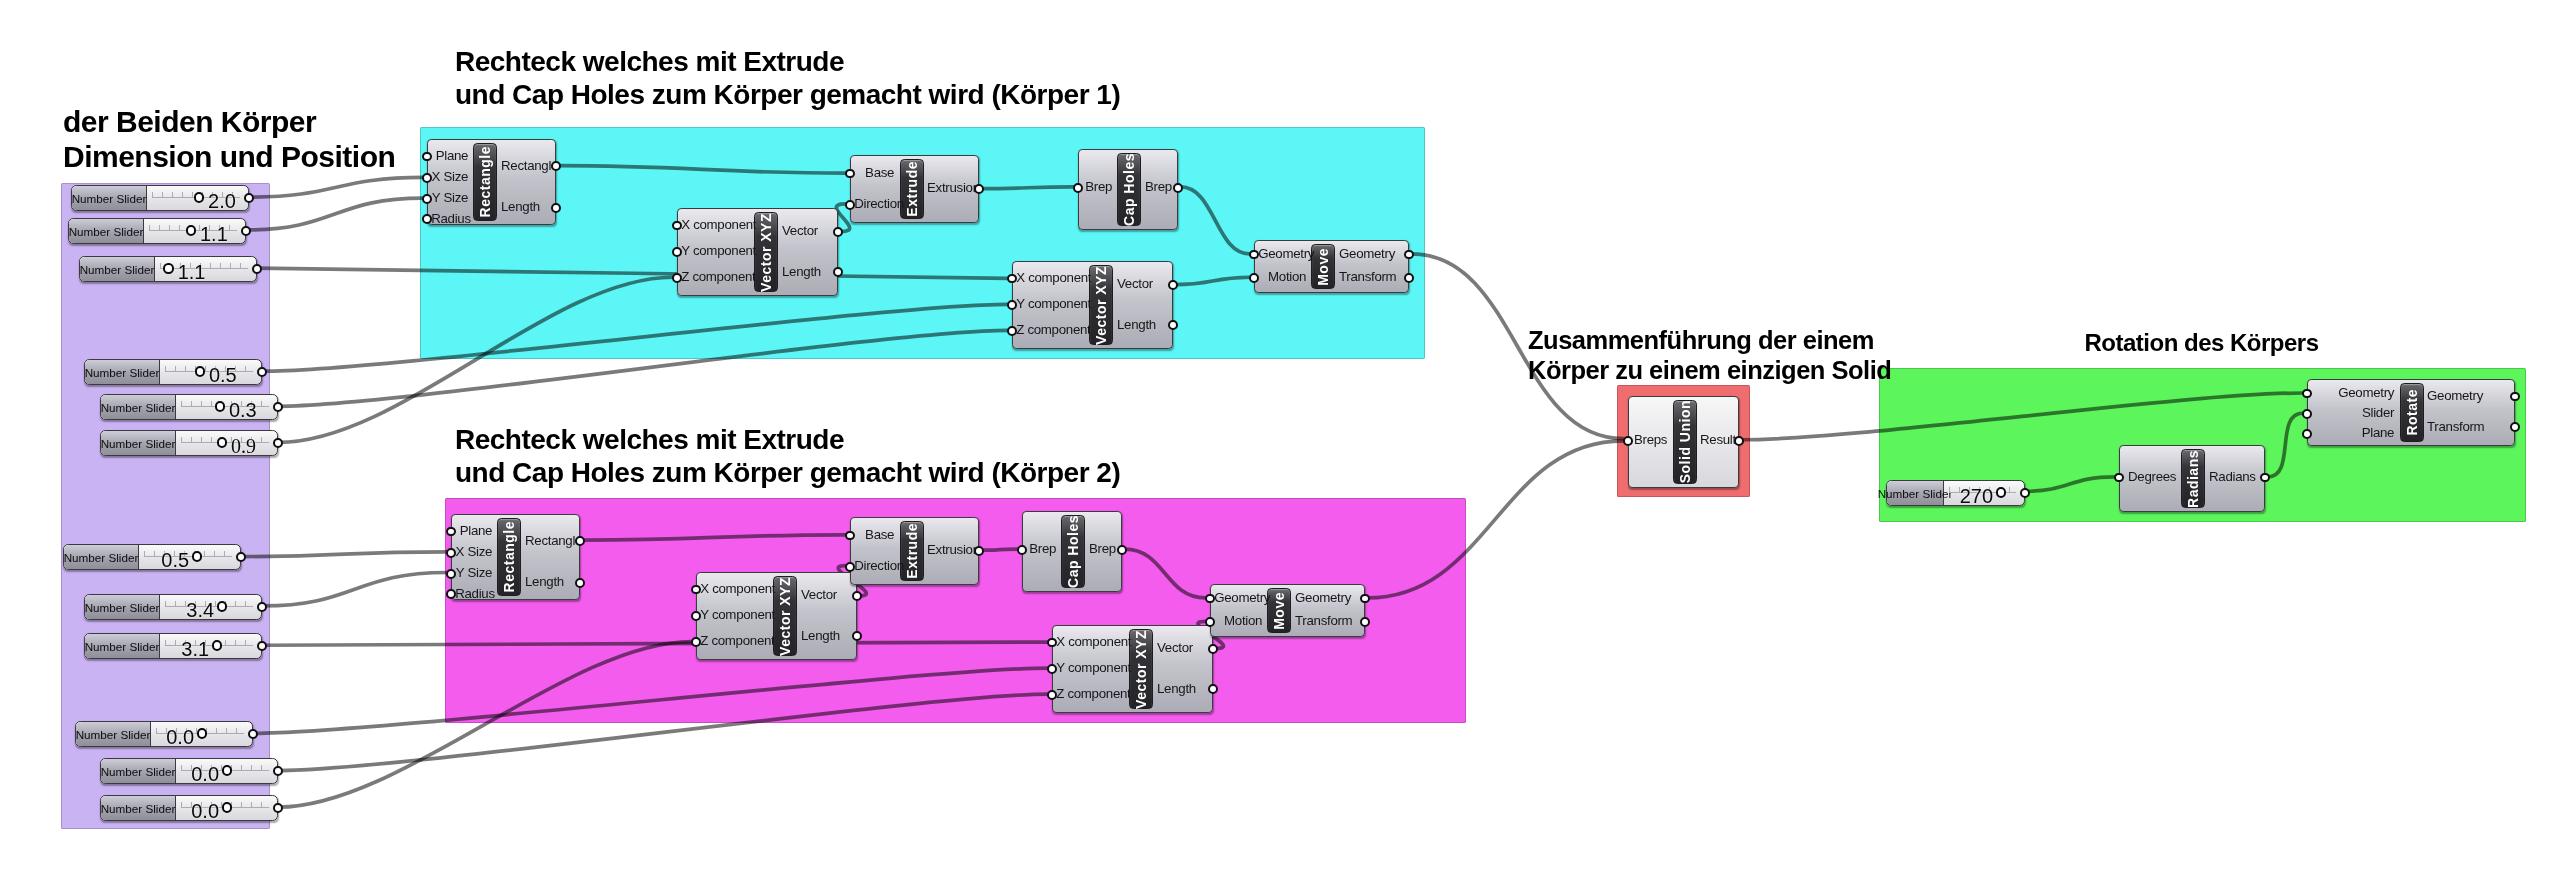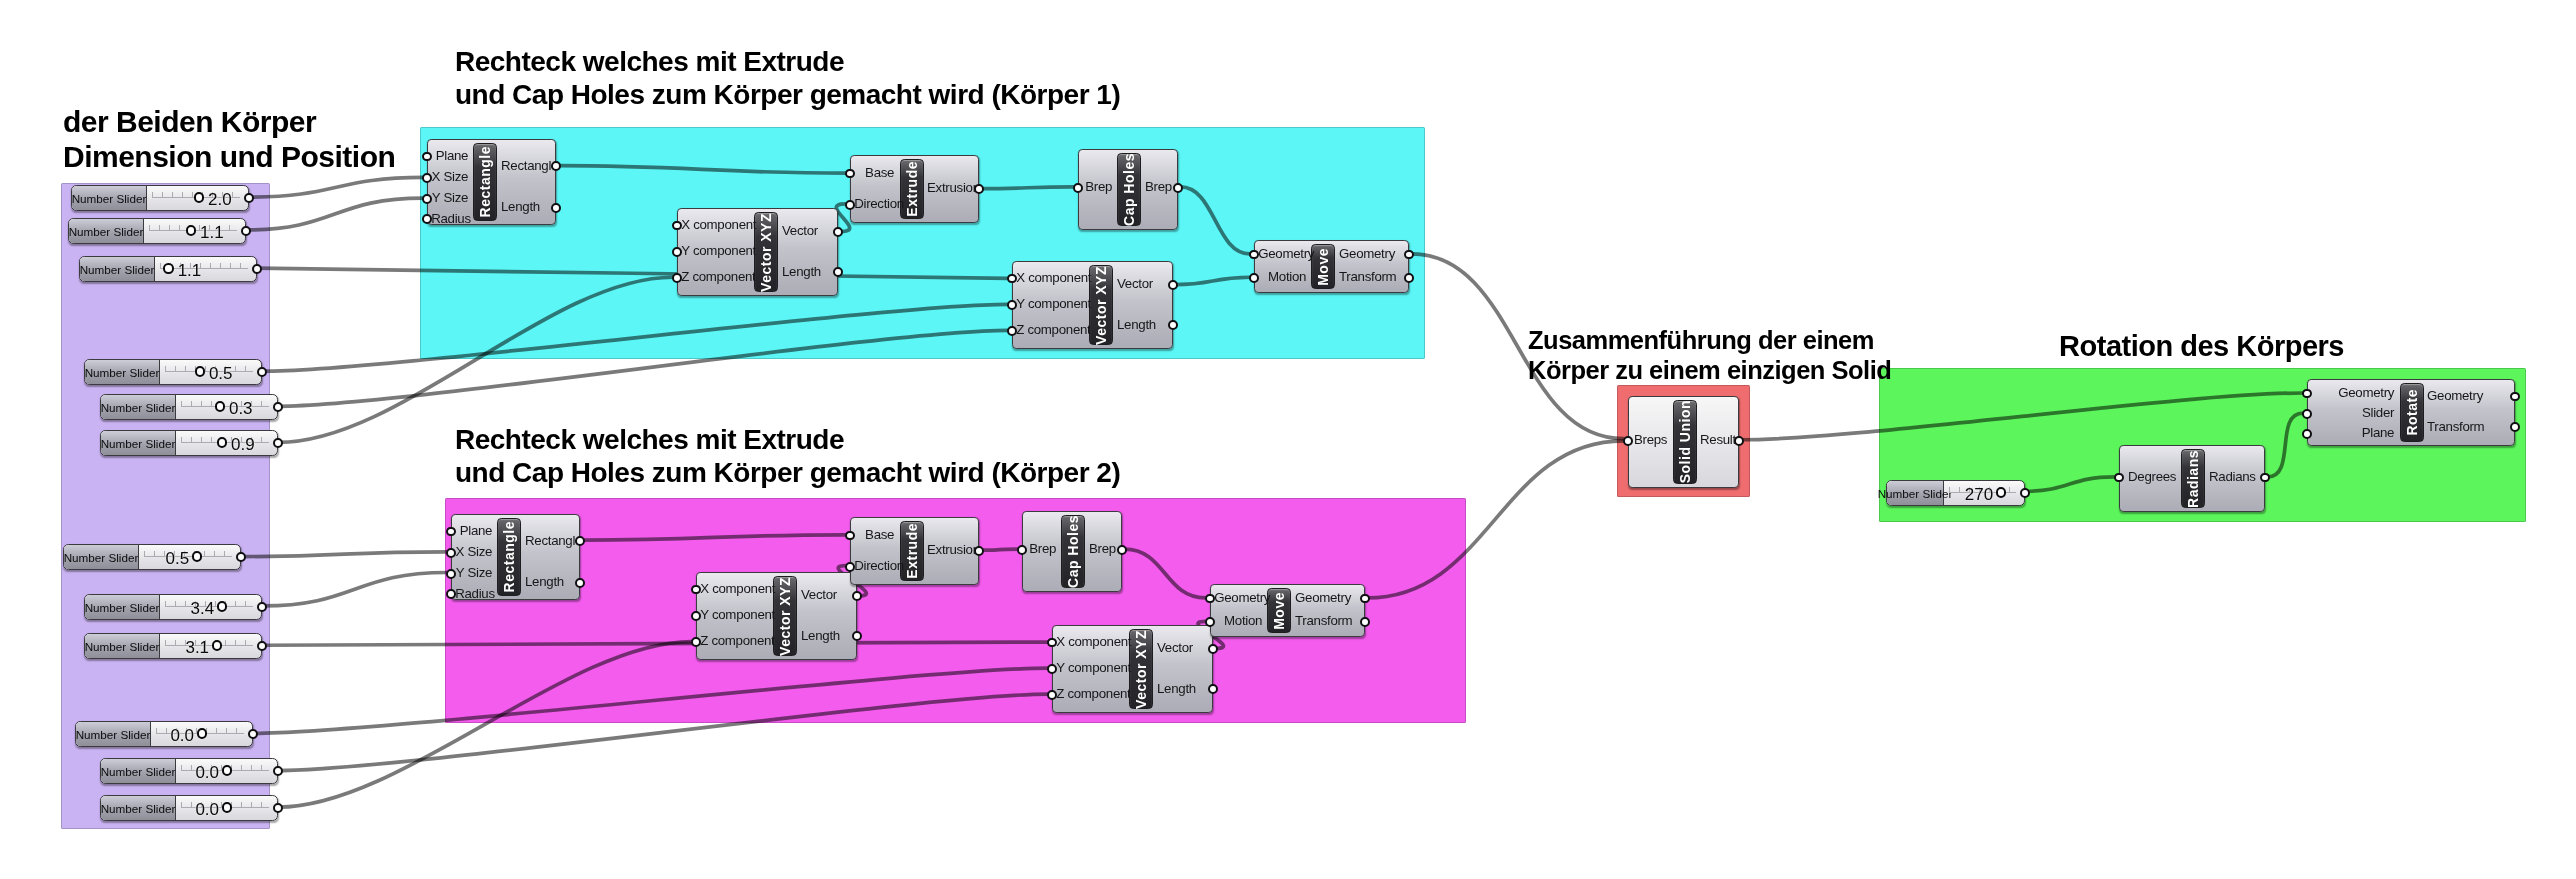--- a/index.html
+++ b/index.html
@@ -27,21 +27,21 @@
         box-shadow:0.5px 1.1px 1.6px rgba(0,0,0,0.35);}
   .slider-label{position:absolute;left:0;top:0;bottom:0;border-right:1.1px solid #3a3a3f;
         border-radius:4.2px 0 0 4.2px;background:linear-gradient(180deg,#cdcdd8 0%,#a2a2ac 55%,#8f8f99 100%);
         display:flex;align-items:center;justify-content:center;font-size:11.7px;color:#0d0d0f;white-space:nowrap;}
   .slider-track{position:absolute;top:0;bottom:0;right:0;}
   .ruler-line{position:absolute;left:5.3px;right:8.5px;top:11px;height:1.1px;background:#ababb1;}
   .ruler-ticks{position:absolute;left:5.3px;right:8.5px;top:6.4px;height:4.8px;
         background:repeating-linear-gradient(to right,#ababb1 0 1.1px,transparent 1.1px 10px);}
   .sgrip{position:absolute;width:6.4px;height:6.4px;border:2.7px solid #0a0a0c;background:#fff;border-radius:50%;
         top:50%;margin-top:-5.8px;z-index:6;}
-  .sval{position:absolute;top:50%;margin-top:-8.5px;font-size:17px;color:#0a0a0c;z-index:6;white-space:nowrap;
+  .sval{position:absolute;top:50%;margin-top:-8.5px;font-size:20px;color:#0a0a0c;z-index:6;white-space:nowrap;
         text-shadow:0 0 1.6px #eee,0 0 1.6px #eee;}
 </style>
 </head>
 <body>
 
 <div id="canvas">
 
   <div id="groups">
       <div class="group" style="left: 61px; top: 183px; width: 207px; height: 644px; background: rgb(202, 179, 242); z-index: 1;"></div>
       <div class="group" style="left: 420px; top: 127px; width: 1003px; height: 230px; background: rgb(92, 246, 246); z-index: 1;"></div>
@@ -93,21 +93,21 @@
   <div class="gtitle" style="left:455px;top:423px;font-size:28px;">
     <div>Rechteck welches mit Extrude</div>
     <div>und Cap Holes zum Körper gemacht wird (Körper 2)</div>
   </div>
 
   <div class="gtitle" style="left:1528px;top:325px;font-size:25.5px;">
     <div>Zusammenführung der einem</div>
     <div>Körper zu einem einzigen Solid</div>
   </div>
 
-  <div class="gtitle" style="left:1879px;top:329px;width:645px;text-align:center;font-size:29px;">
+  <div class="gtitle" style="left:1879px;top:329px;width:645px;text-align:center;font-size:24px;">
     <div>Rotation des Körpers</div>
   </div>
 
   <div id="sliders-layer">
       <div class="slider" style="left: 71px; top: 185px; width: 176px;">
         <div class="slider-label" style="width: 74px;">
           <span>Number Slider</span>
         </div>
         <div class="slider-track" style="left: 75px;">
           <div class="ruler-line"></div>
@@ -166,21 +166,21 @@
         <div class="grip" style="right: -5.8px; top: 50%; margin-top: -4.8px;"></div>
       </div>
       <div class="slider" style="left: 100px; top: 430px; width: 176px;">
         <div class="slider-label" style="width: 74px;">
           <span>Number Slider</span>
         </div>
         <div class="slider-track" style="left: 75px;">
           <div class="ruler-line"></div>
           <div class="ruler-ticks"></div>
           <div class="sgrip" style="left: calc(46% - 5.8px);"></div>
-          <span class="sval" style="left: calc(46% + 8.5px);">0.9</span>
+          <span class="sval" style="left: calc(46% + 8.5px); font-family: Liberation Serif, serif;">0.9</span>
         </div>
         <div class="grip" style="right: -5.8px; top: 50%; margin-top: -4.8px;"></div>
       </div>
       <div class="slider" style="left: 63px; top: 544px; width: 176px;">
         <div class="slider-label" style="width: 74px;">
           <span>Number Slider</span>
         </div>
         <div class="slider-track" style="left: 75px;">
           <div class="ruler-line"></div>
           <div class="ruler-ticks"></div>

